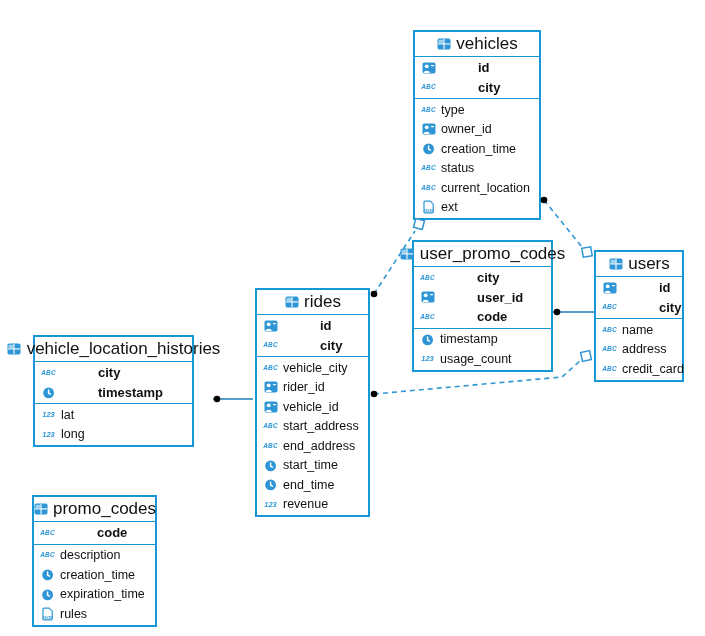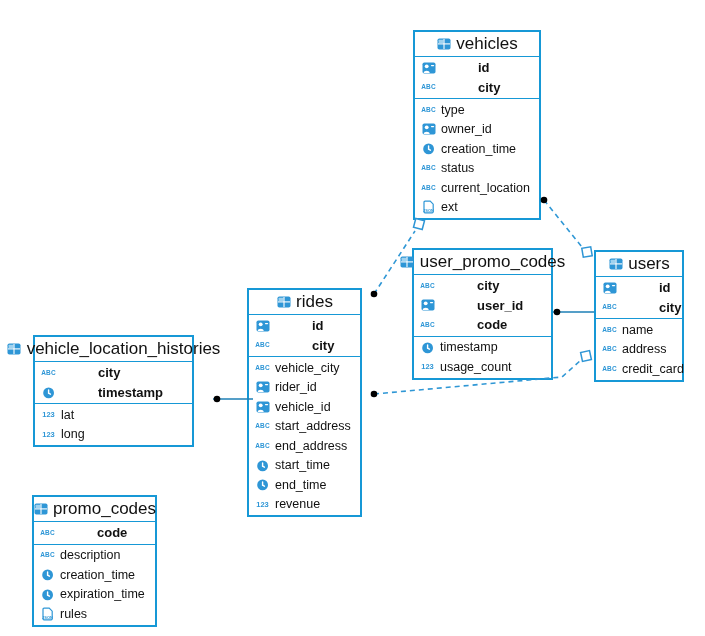--- a/index.html
+++ b/index.html
@@ -7,21 +7,21 @@
        font-family:"Liberation Sans",sans-serif;color:#111;}
   #stage{position:absolute;inset:0;width:705px;height:636px;}
   .tbl{position:absolute;background:#fff;border:2px solid #1698d6;box-sizing:border-box;z-index:1;}
   .tbl-header{height:24px;display:flex;align-items:center;justify-content:center;gap:5px;
               border-bottom:1.5px solid #1698d6;font-size:17px;padding:0 4px;white-space:nowrap;}
   .sec{padding:1px 0;}
   .sec.keys{border-bottom:1.5px solid #1698d6;}
   .row{height:19.5px;display:flex;align-items:center;gap:5px;padding:0 6px;
        font-size:12.5px;white-space:nowrap;}
   .row.bold{font-weight:700;font-size:13px;gap:42px;}
-  .ticon{width:15px;display:inline-flex;justify-content:center;flex:0 0 15px;}
+  .ticon{width:15px;display:inline-flex;justify-content:center;flex:0 0 15px;font-style:italic;}
   .abc{font-size:6.5px;font-weight:700;color:#2e96d6;letter-spacing:.2px;line-height:1;}
   .n123{font-size:7.5px;font-weight:700;color:#2e96d6;line-height:1;}
   svg#links{position:absolute;inset:0;z-index:2;pointer-events:none;}
 </style>
 </head>
 <body>
 
 <div id="stage">
   <svg id="links" width="705" height="636" viewBox="0 0 705 636">
       <polyline points="213,399 253,399" fill="none" stroke="#1d7fb6" stroke-width="1.6"></polyline>
@@ -114,21 +114,21 @@
           <span class="ticon">
             <svg width="13" height="14" viewBox="0 0 13 14">
               <path d="M3 1.2 h5.2 l3 3 v7.6 a1 1 0 0 1 -1 1 h-7.2 a1 1 0 0 1 -1 -1 v-9.6 a1 1 0 0 1 1 -1 z" fill="none" stroke="#2e96d6" stroke-width="1.2"></path>
               <text x="6.5" y="12.2" font-size="4" font-weight="bold" fill="#2e96d6" text-anchor="middle" font-family="Liberation Sans, sans-serif">JSON</text>
             </svg>
           </span>
           <span>ext</span>
         </div>
       </div>
     </div>
-    <div class="tbl" style="left: 412px; top: 248px; width: 141px;">
+    <div class="tbl" style="left: 412px; top: 240px; width: 141px;">
       <div class="tbl-header">
         <span class="ticon">
           <svg width="14" height="12" viewBox="0 0 14 12">
             <rect x="0.5" y="0.5" width="13" height="11" rx="1.8" fill="#2e96d6"></rect>
             <rect x="1.6" y="1.8" width="4.7" height="3.3" rx="0.5" fill="#9fd2ef"></rect>
             <line x1="1" y1="5.9" x2="13" y2="5.9" stroke="#fff" stroke-width="1.1"></line>
             <line x1="7" y1="1" x2="7" y2="11" stroke="#fff" stroke-width="1.1"></line>
           </svg>
         </span>
         <span>user_promo_codes</span>
@@ -223,21 +223,21 @@
           <span>address</span>
         </div>
         <div class="row">
           <span class="ticon">
             <span class="abc">ABC</span>
           </span>
           <span>credit_card</span>
         </div>
       </div>
     </div>
-    <div class="tbl" style="left: 247px; top: 288px; width: 115px;">
+    <div class="tbl" style="left: 255px; top: 288px; width: 115px;">
       <div class="tbl-header">
         <span class="ticon">
           <svg width="14" height="12" viewBox="0 0 14 12">
             <rect x="0.5" y="0.5" width="13" height="11" rx="1.8" fill="#2e96d6"></rect>
             <rect x="1.6" y="1.8" width="4.7" height="3.3" rx="0.5" fill="#9fd2ef"></rect>
             <line x1="1" y1="5.9" x2="13" y2="5.9" stroke="#fff" stroke-width="1.1"></line>
             <line x1="7" y1="1" x2="7" y2="11" stroke="#fff" stroke-width="1.1"></line>
           </svg>
         </span>
         <span>rides</span>

